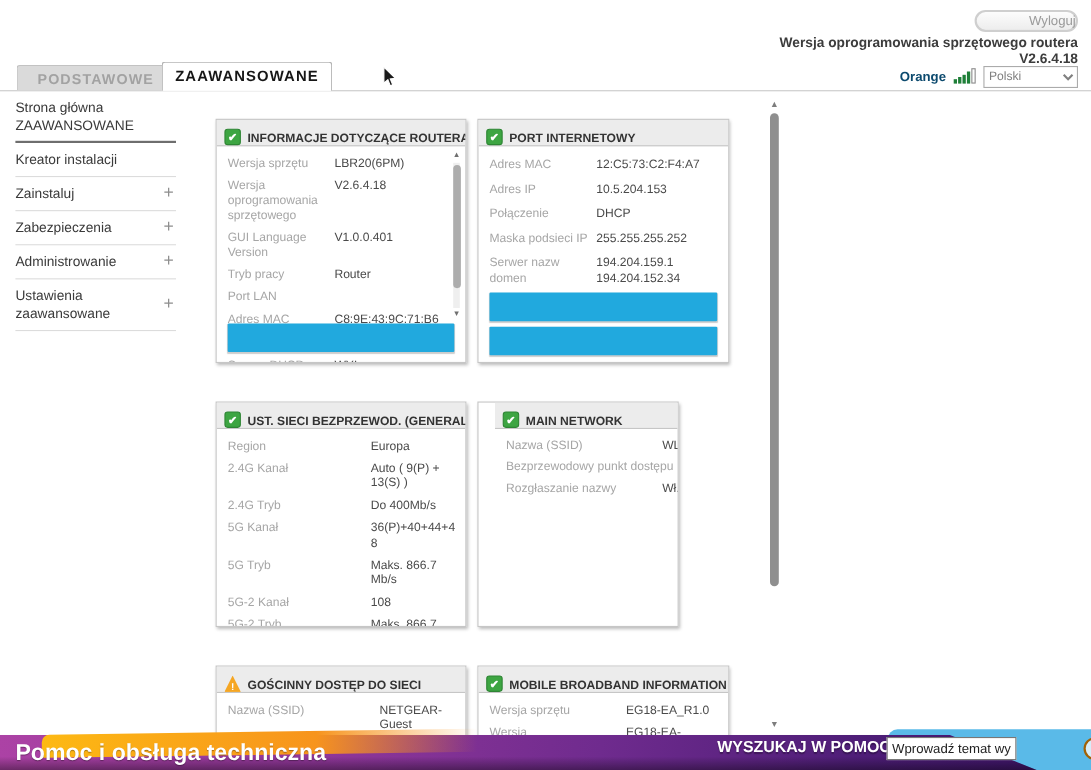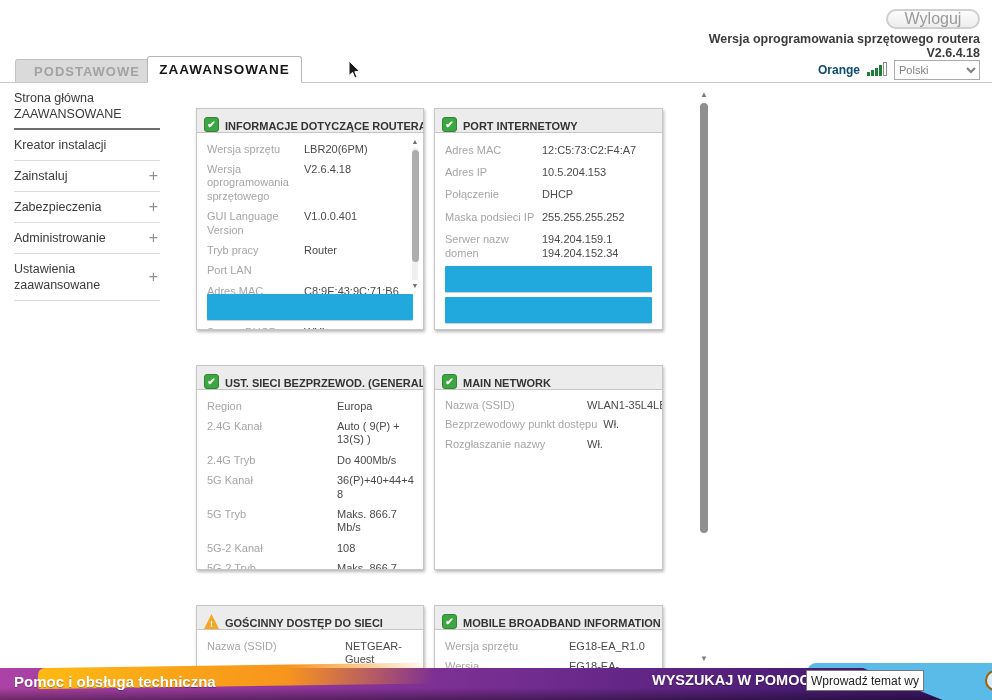--- a/index.html
+++ b/index.html
@@ -9,21 +9,21 @@
 
   
   .logo { position:absolute; left:14px; top:2px; }
   .logo-text { font-size:40px; color:#45C3E9; font-weight:400; line-height:1.05; letter-spacing:0px; }
   .logo-tm { font-size:8px; color:#45C3E9; vertical-align:baseline; }
   .tagline { font-size:8px; color:#29ABE2; margin-top:-2px; letter-spacing:0.2px; }
 
   .logout { position:absolute; left:886px; top:9px; width:94px; height:20px;
             border:2px solid #CFCFCF; border-radius:11px;
             background:linear-gradient(#FCFCFC,#EDEDED); color:#9A9A9A;
-            font-size:16px; text-align:center; line-height:16px; cursor:pointer; }
+            font-size:12px; text-align:right; line-height:16px; cursor:pointer; }
 
   .fw1 { position:absolute; right:12px; top:32px; font-weight:bold; font-size:12.5px; color:#3C3C3C; }
   .fw2 { position:absolute; right:12px; top:46px; font-weight:bold; font-size:12.5px; color:#3C3C3C; }
 
   .carrier { position:absolute; right:12px; top:60px; display:flex; align-items:center; gap:7px; }
   .carrier-label { font-weight:bold; font-size:12px; color:#0c4a6e; }
   .signal { display:flex; align-items:flex-end; gap:1px; padding-bottom:2px; }
   .signal i { display:block; width:3px; background:#1E7F38; }
   .signal i.empty { background:#fff; border:1px solid #8a8a8a; width:4px; }
   .lang { width:86px; height:20px; font-size:11px; color:#808080; border:1px solid #ABABAB;
@@ -47,21 +47,21 @@
   .side-label { white-space:pre-line; line-height:1.28; display:block; }
   .side-plus { position:absolute; right:2px; top:50%; transform:translateY(-50%);
                color:#8F8F8F; font-size:16px; font-weight:400; }
 
   
   .panel { position:absolute; background:#fff; border:1px solid #C6C6C6;
            box-shadow:1px 2px 3px rgba(0,0,0,0.28); overflow:hidden; }
   #panel-0 { left:196px; top:108px; width:228px; height:222px; }
   #panel-1 { left:434px; top:108px; width:229px; height:222px; }
   #panel-2 { left:196px; top:365px; width:228px; height:205px; }
-  #panel-3 { left:434px; top:365px; width:229px; height:205px; }
+  #panel-3 { left:434px; top:365px; width:183px; height:205px;padding-left:15px; }
   #panel-4 { left:196px; top:605px; width:228px; height:120px; }
   #panel-5 { left:434px; top:605px; width:229px; height:120px; }
 
   .panel-header { height:24px; background:#ECECEC; border-bottom:1px solid #C6C6C6;
                   display:flex; align-items:flex-end; padding:0 7px; gap:6px;
                   font-weight:bold; font-size:11px; color:#333; white-space:nowrap; }
   .panel-icon { width:15px; height:15px; flex:0 0 15px; display:inline-flex; align-items:center;
                 justify-content:center; color:#fff; position:relative; }
   .panel-icon[data-icon="check-icon"] { background:#3DA542; border-radius:3px; border:1px solid #2e8534; }
   .panel-icon[data-icon="check-icon"]::after { content:"✔"; font-size:10px; }
@@ -114,21 +114,21 @@
   .f-blue { position:absolute; right:0; top:0; width:185px; height:37px;
             background:#5ABAE8; border-radius:9px 0 0 0; }
   .f-purple { position:absolute; left:0; top:5px; width:992px; height:32px;
               background:linear-gradient(96deg,#AC42A5 0%,#8F3699 30%,#6F2B8E 55%,#4F1E78 78%,#3C1367 100%);
               clip-path:polygon(0 0, 87% 0, 95% 100%, 0 100%); }
   .f-purple::after { content:""; position:absolute; inset:0;
               background:linear-gradient(180deg, rgba(0,0,0,0) 62%, rgba(0,0,0,0.38) 100%); }
   .f-orange { position:absolute; left:38px; top:2px; width:430px; height:21px;
               background:linear-gradient(92deg,#FDB913 0%,#F7941D 58%, rgba(247,148,29,0) 92%);
               transform:rotate(-0.8deg); border-radius:7px 0 0 2px; }
-  .f-title { position:absolute; left:14px; top:10px; font-size:15px; font-weight:bold; color:#fff;
+  .f-title { position:absolute; left:14px; top:10px; font-size:21px; font-weight:bold; color:#fff;
              text-shadow:0 1px 1px rgba(0,0,0,.35); white-space:nowrap; }
   .f-links { position:absolute; left:197px; top:13px; display:flex; color:#fff;
              font-size:10px; font-weight:bold; }
   .f-link { padding:0 7px; border-right:1px solid #D9B8E0; cursor:pointer; white-space:nowrap; }
   .f-link:first-child { padding-left:0; }
   .f-link:last-child { border-right:none; }
   .f-search-label { position:absolute; left:652px; top:9px; font-size:14.5px; font-weight:bold;
                     color:#fff; white-space:nowrap; text-shadow:0 1px 1px rgba(0,0,0,.3); }
   .f-input { position:absolute; left:806px; top:7px; width:118px; height:21px; border:1px solid #777;
              font-size:12px; padding:0 4px; color:#222; font-family:"Liberation Sans",sans-serif; }

